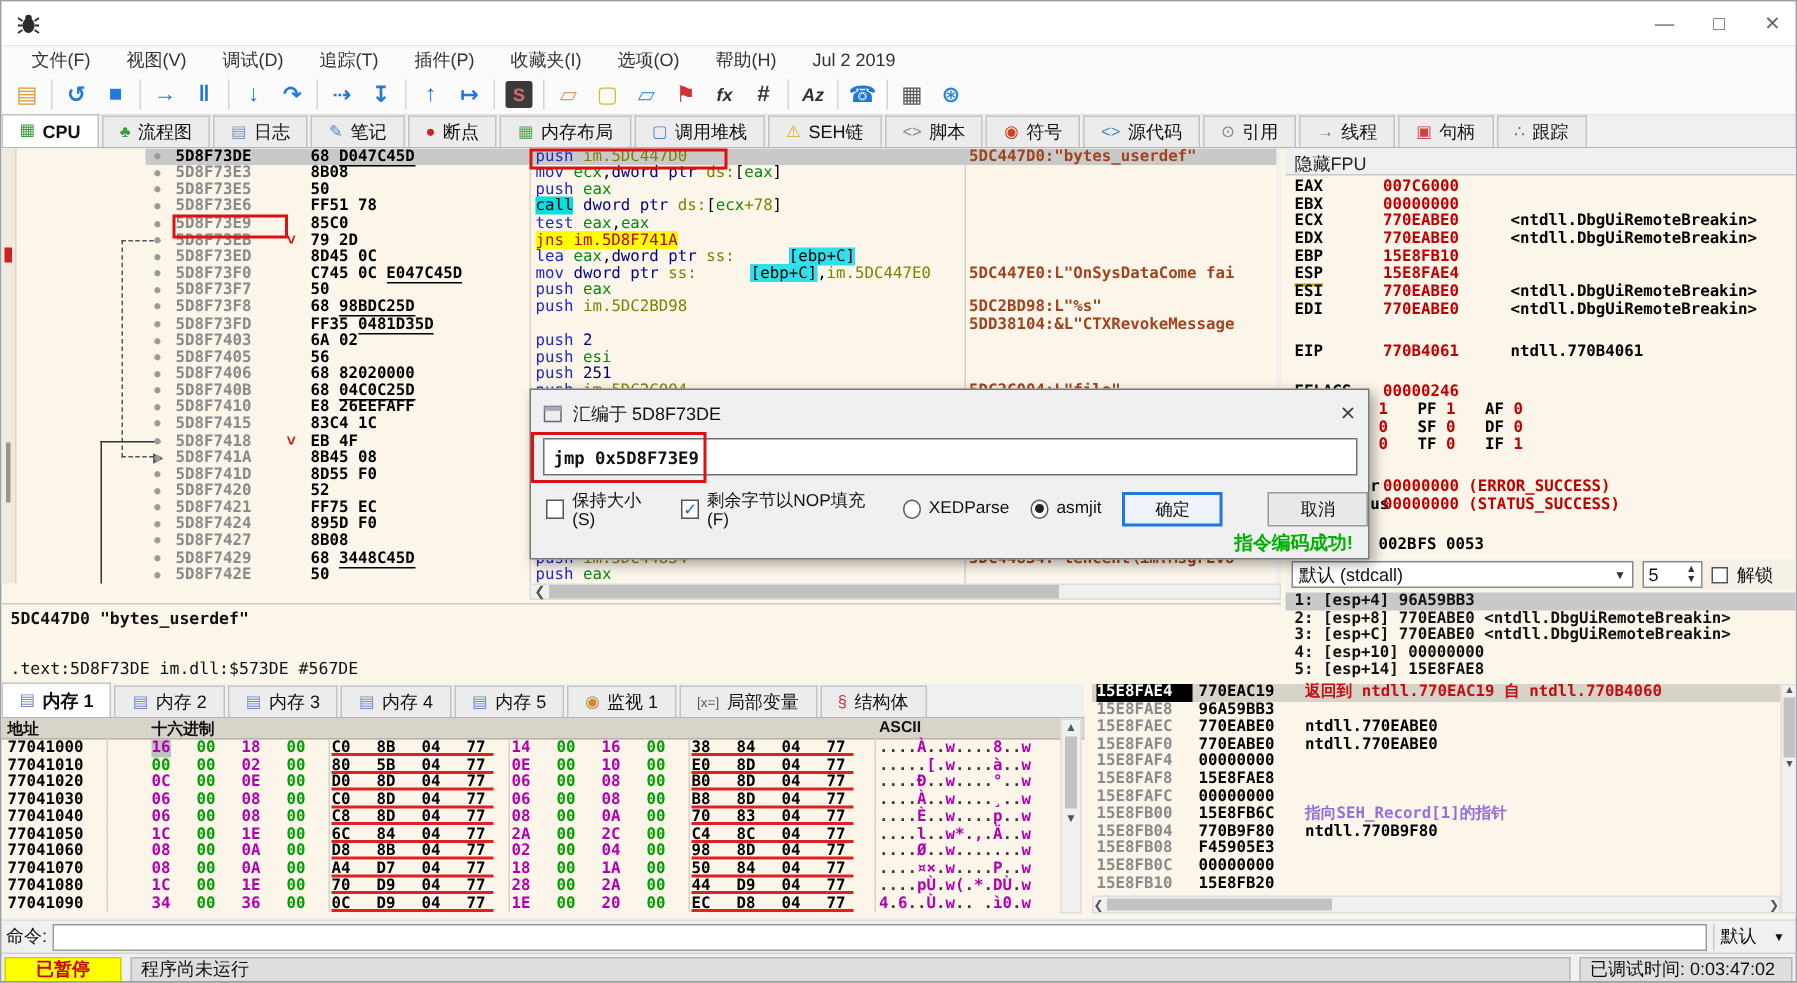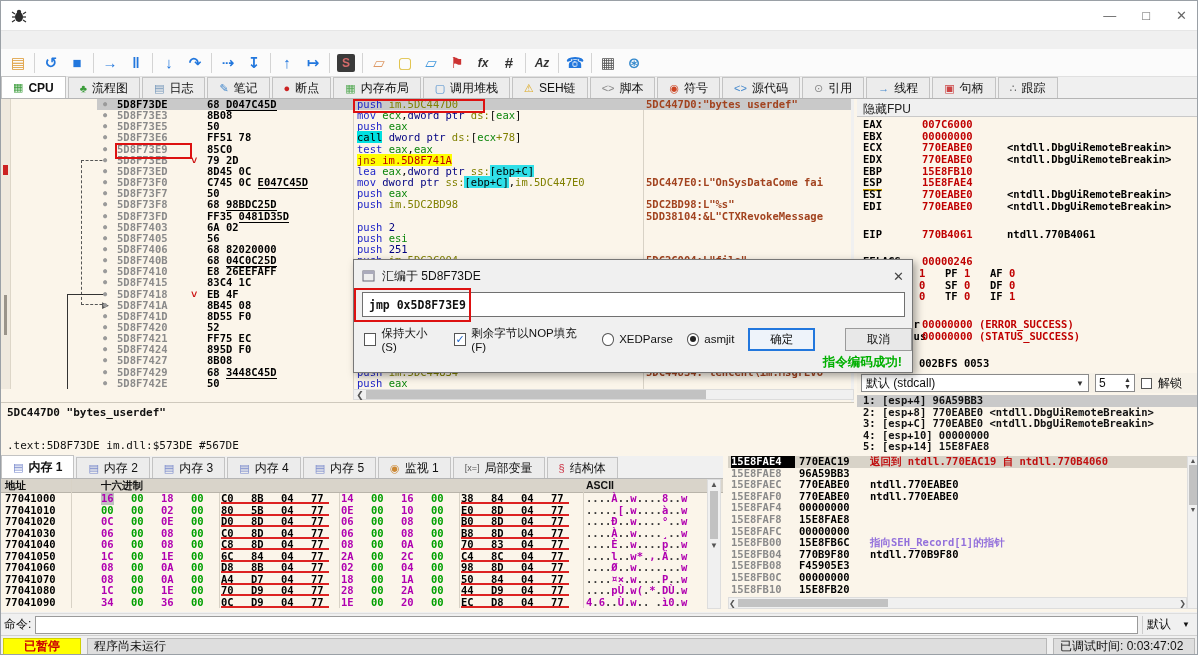--- a/index.html
+++ b/index.html
@@ -36,21 +36,21 @@
   .c-addr{position:absolute;left:116px;width:84px;color:#8a8a8a;font-weight:bold;}
   .sel .c-addr{color:#000;}
   .c-mark{position:absolute;left:190px;width:12px;color:#cc1111;font-weight:bold;}
   .c-bytes{position:absolute;left:206px;width:144px;color:#000;font-weight:bold;white-space:pre;}
   .c-instr{position:absolute;left:356px;width:284px;font-weight:normal;white-space:pre;}
   .c-cmt{position:absolute;left:645px;width:206px;color:#a2431f;font-weight:bold;white-space:pre;overflow:hidden;}
   .u{border-bottom:1px solid #000;}
   .tk-m{color:#2026c8;} .tk-r{color:#0c860c;} .tk-p{color:#000080;} .tk-s{color:#808000;}
   .tk-a{color:#808000;} .tk-n{color:#000080;} .tk-k{color:#000;}
   .tk-cb{color:#000;background:#00e0e0;} .tk-jb{color:#9e1a0a;background:#ffff00;}
-  .tk-jt{color:#c00000;background:#ffff00;} .tk-hc{color:#000;background:#30dfe8;}
+  .tk-jt{color:#c00000;background:#ffff00;} .tk-hc{color:#000;background:#30dfe8;margin-left:36px;}
   .tk-hy{color:#000;background:#ffff00;}
   .vline{position:absolute;top:0;height:290px;width:1px;background:#d8d2c6;}
   
   .jmp-dash{position:absolute;left:80px;top:61px;width:26px;height:145px;border-left:1px dashed #555;border-top:1px dashed #555;border-bottom:1px dashed #555;}
   .jmp-arrowhead{position:absolute;left:101px;top:201px;color:#555;font-size:9px;}
   .jmp-solid{position:absolute;left:66px;top:195px;width:40px;height:96px;border-left:1px solid #333;border-top:1px solid #333;}
   .gutterstrip{position:absolute;left:0;top:0;width:10px;height:290px;background:#efe9de;border-right:1px solid #ddd6c8;}
   .gmark-red{position:absolute;left:2px;top:66px;width:5px;height:10px;background:#cc2222;}
   .gmark-gray{position:absolute;left:3px;top:196px;width:3px;height:40px;background:#9a948a;}
   
@@ -158,20 +158,31 @@
           <line x1="12" y1="12" x2="15" y2="14"></line>
       </g>
     </svg>
     <div class="controls">
       <span>—</span>
       <span>□</span>
       <span>✕</span>
     </div>
   </div>
 
+  <div id="menubar">
+      <span class="mitem">文件(F)</span>
+      <span class="mitem">视图(V)</span>
+      <span class="mitem">调试(D)</span>
+      <span class="mitem">追踪(T)</span>
+      <span class="mitem">插件(P)</span>
+      <span class="mitem">收藏夹(I)</span>
+      <span class="mitem">选项(O)</span>
+      <span class="mitem">帮助(H)</span>
+      <span class="mitem">Jul 2 2019</span>
+    </div>
 
   <div id="toolbar">
       <span class="ticon" style="color: rgb(221, 153, 51);">▤</span>
       <span class="tsep"></span>
       <span class="ticon" style="color: rgb(34, 119, 221);">↺</span>
       <span class="ticon" style="color: rgb(34, 119, 221);">■</span>
       <span class="tsep"></span>
       <span class="ticon" style="color: rgb(34, 119, 221);">→</span>
       <span class="ticon" style="color: rgb(34, 119, 221);">‖</span>
       <span class="tsep"></span>

